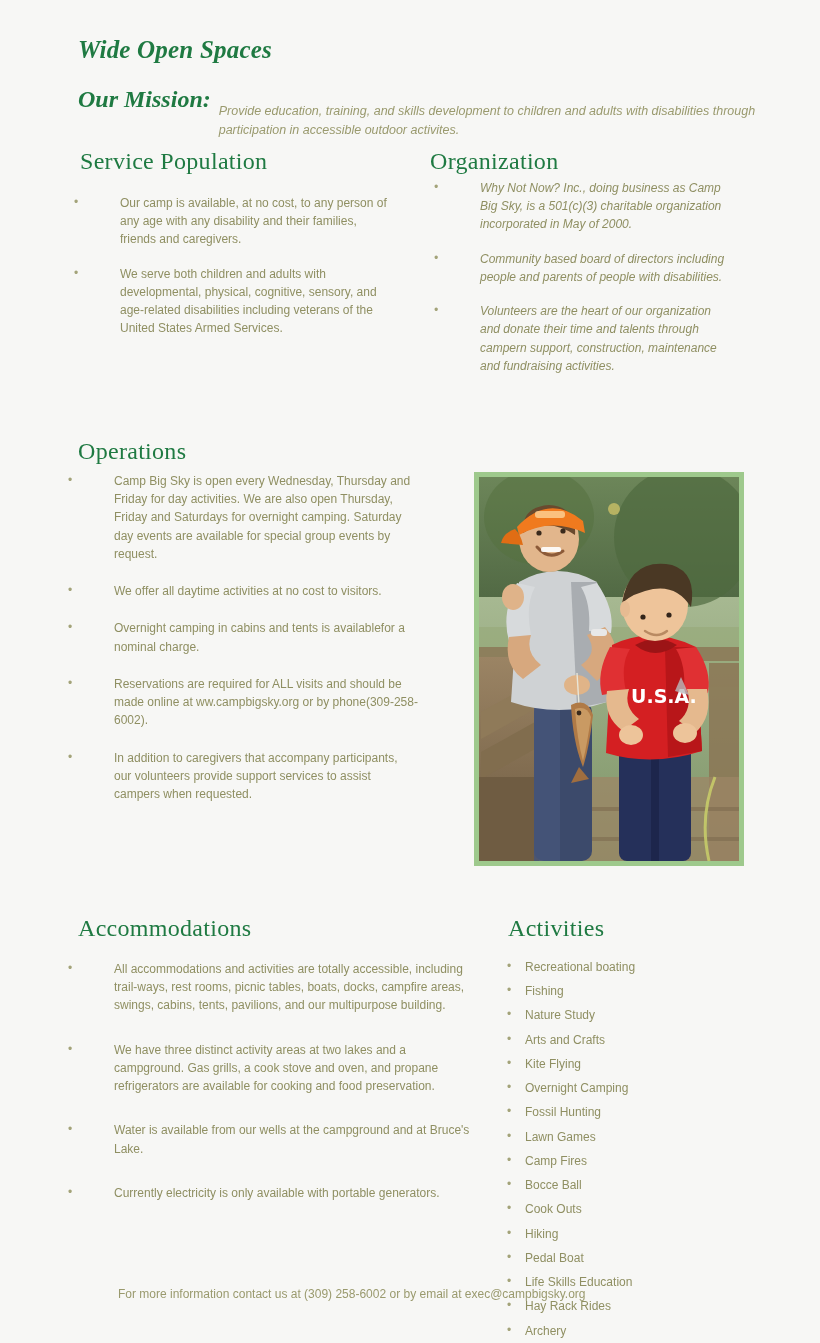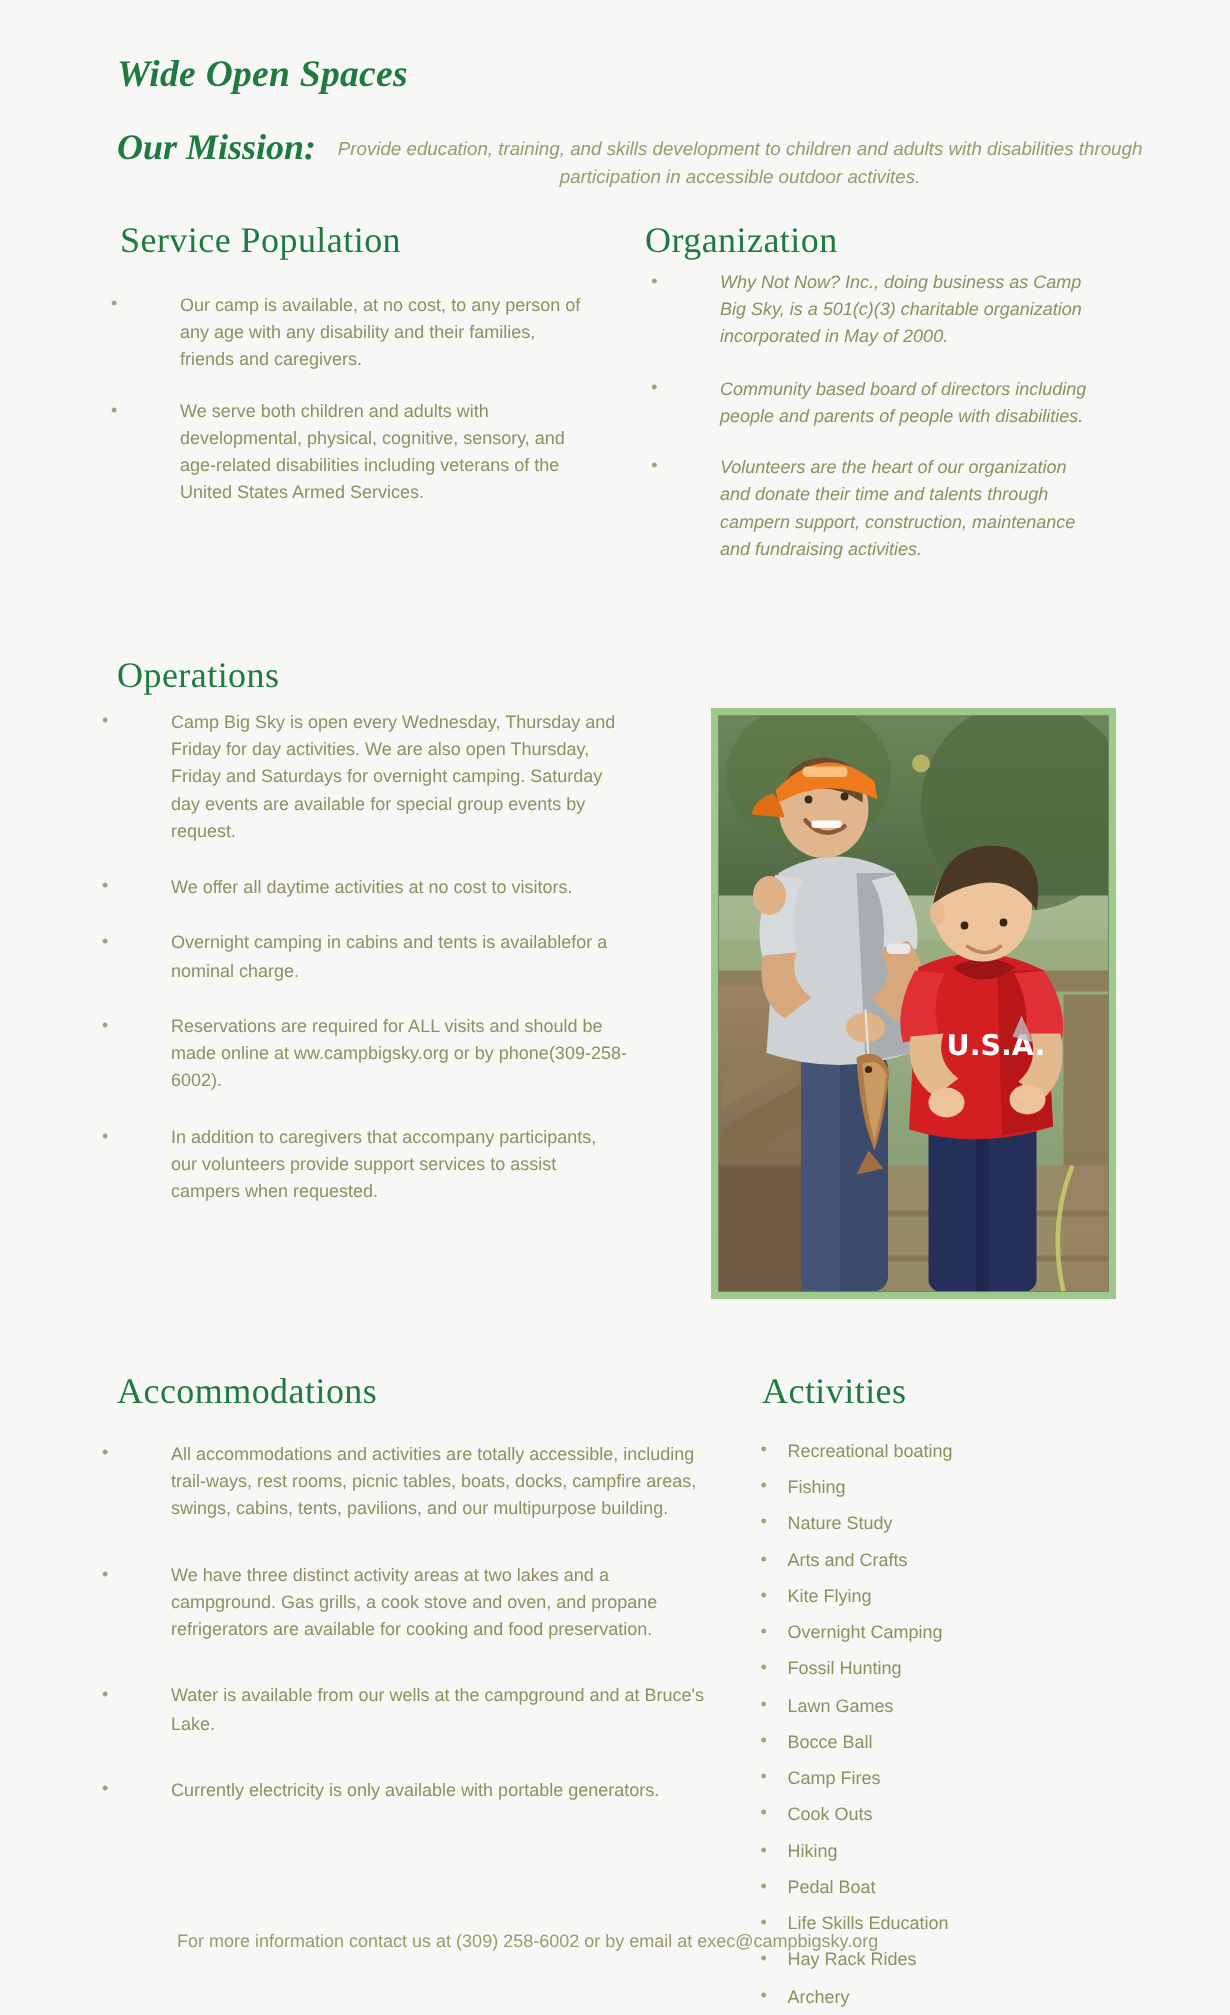--- a/index.html
+++ b/index.html
@@ -52,23 +52,22 @@
     flex: 0 0 auto;
     line-height: 1.15;
   }
   .mission-text {
     font-family: "Liberation Sans", sans-serif;
     font-style: italic;
     font-size: 12.5px;
     line-height: 1.55;
     color: #9a9a6e;
     margin-left: 8px;
-    margin-top: 4px;
+    margin-top: 16px;
     flex: 1 1 auto;
-    text-align: center;
   }
 
   
   .sec-head {
     position: absolute;
     font-family: "Liberation Serif", serif;
     font-size: 24px;
     color: #1f7a42;
     letter-spacing: 0.3px;
     white-space: nowrap;
@@ -139,21 +138,21 @@
 
   
   .photo-frame {
     position: absolute;
     left: 474px;
     top: 472px;
     width: 270px;
     height: 394px;
     border: 5px solid #9ec98c;
     box-sizing: border-box;
-    background: #404040;
+    background: #fef9c3;
     overflow: hidden;
   }
   .photo-frame svg { display: block; }
 
   
   .footer-note {
     position: absolute;
     left: 118px;
     top: 1287px;
     font-size: 12px;
@@ -314,22 +313,22 @@
   <div class="sec-head" id="head-activities">Activities</div>
   <ul class="tight" id="list-activities">
     <li>Recreational boating</li>
     <li>Fishing</li>
     <li>Nature Study</li>
     <li>Arts and Crafts</li>
     <li>Kite Flying</li>
     <li>Overnight Camping</li>
     <li>Fossil Hunting</li>
     <li>Lawn Games</li>
+    <li>Camp Fires</li>
     <li>Bocce Ball</li>
-    <li>Camp Fires</li>
     <li>Cook Outs</li>
     <li>Hiking</li>
     <li>Pedal Boat</li>
     <li>Life Skills Education</li>
     <li>Hay Rack Rides</li>
     <li>Archery</li>
   </ul>
 
   <div class="footer-note">For more information contact us at (309) 258-6002 or by email at exec@campbigsky.org</div>
 

